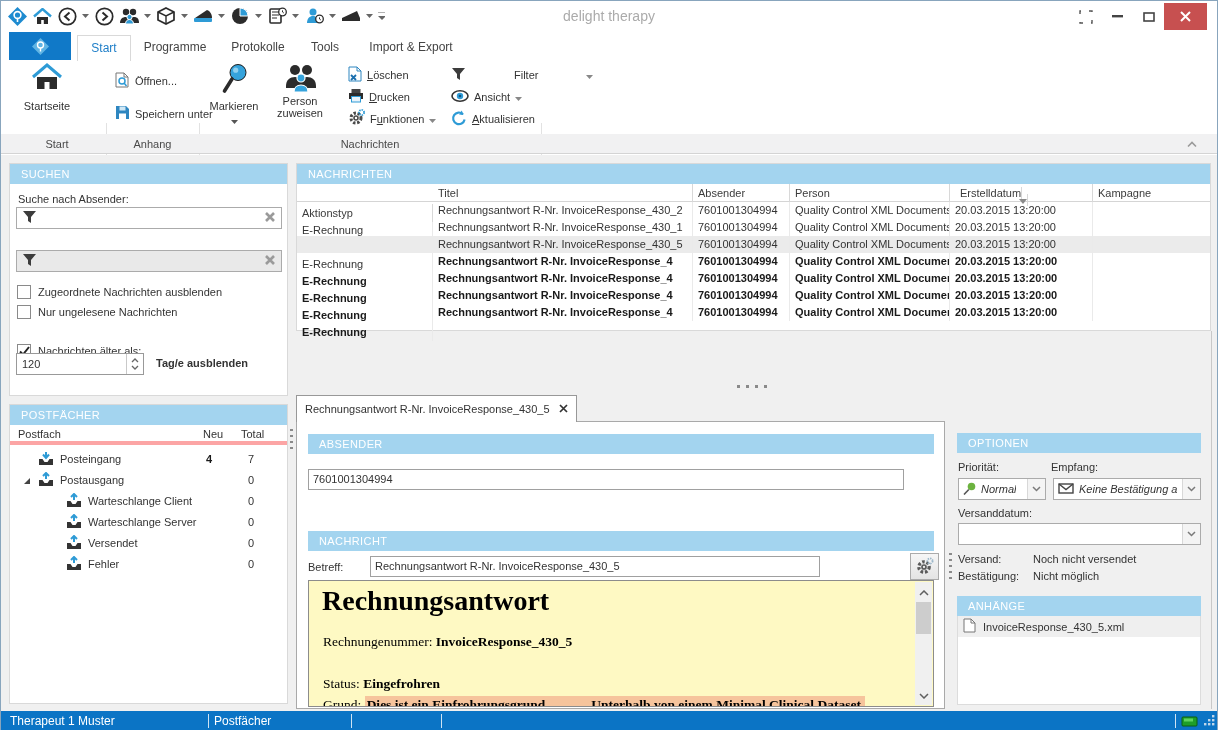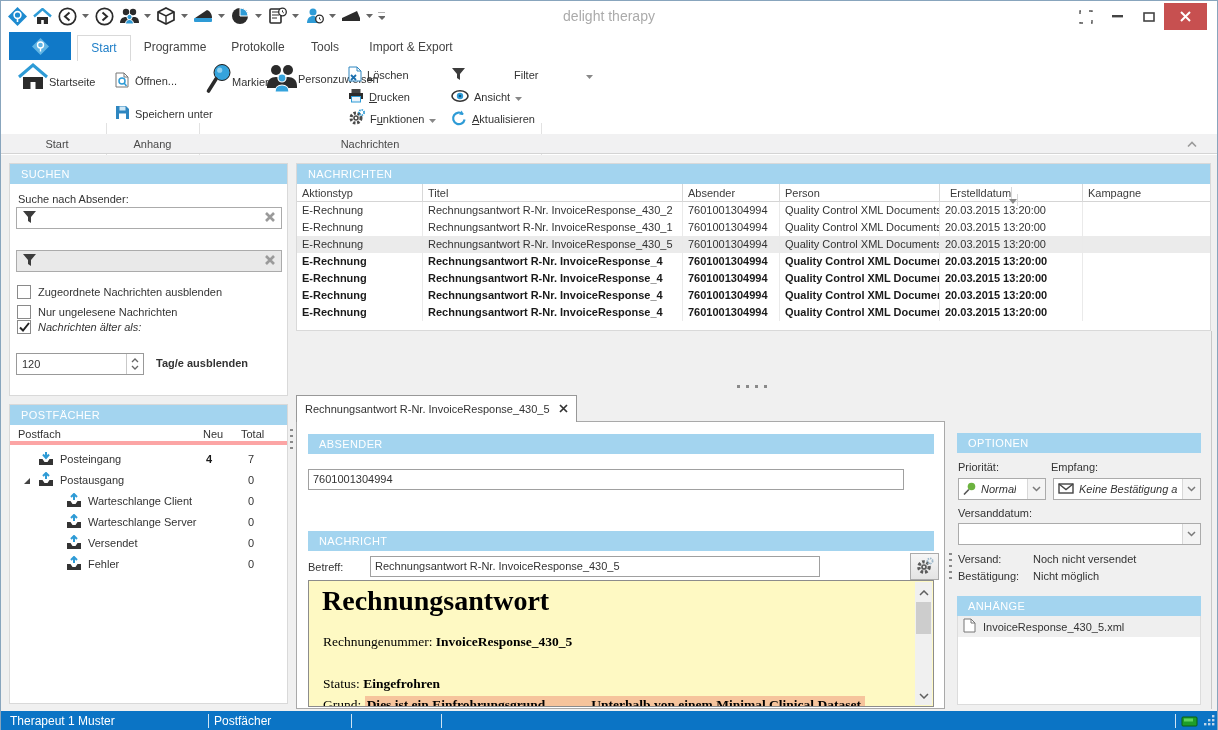--- a/index.html
+++ b/index.html
@@ -16,35 +16,35 @@
   .winbtn{position:absolute;top:2px;height:27px;display:flex;align-items:center;justify-content:center;}
   .closebtn{background:#C75050;}
   
   .tabrow{position:absolute;left:0;top:31px;width:100%;height:29px;background:#fff;}
   .appbtn{position:absolute;left:8px;top:0;width:62px;height:28px;background:#1079C8;display:flex;align-items:center;justify-content:center;}
   .rtab{position:absolute;top:3px;height:26px;line-height:24px;text-align:center;font-size:12px;color:#444;}
   .rtab.active{background:#fff;border:1px solid #D9D9D9;border-bottom:none;color:#1E7EC8;}
   
   .ribbon{position:absolute;left:0;top:60px;width:100%;height:73px;background:#fff;}
   .rsep{position:absolute;top:62px;height:90px;width:1px;background:#E2E2E2;}
-  .bigbtn{position:absolute;display:flex;flex-direction:row;align-items:center;color:#333;}
+  .bigbtn{position:absolute;display:flex;flex-direction:column;align-items:center;color:#333;}
   .smallbtn{position:absolute;display:flex;align-items:center;gap:5px;color:#333;height:19px;}
   .rfooter{position:absolute;left:0;top:133px;width:100%;height:20px;background:#F1F1F2;border-bottom:1px solid #D4D4D4;color:#4a4a4a;}
   .rflabel{position:absolute;top:0;height:20px;line-height:20px;text-align:center;}
   
   .content{position:absolute;left:0;top:154px;width:100%;height:556px;background:#F0F0F0;}
   .hdr{background:#A3D4EF;color:#fff;font-size:11px;line-height:20px;height:20px;padding-left:11px;letter-spacing:.4px;}
   .panel{position:absolute;background:#fff;border:1px solid #D9D9D9;}
   .filterbox{position:absolute;height:22px;border:1px solid #ABABAB;background:#fff;display:flex;align-items:center;padding:0 5px;gap:5px;}
   .cbrow{position:absolute;display:flex;align-items:center;gap:7px;}
   .cb{width:14px;height:14px;border:1px solid #8A8A8A;background:#fff;display:flex;align-items:center;justify-content:center;}
   
   .trow{position:absolute;left:0;width:913px;height:17px;display:flex;line-height:17px;}
   .trow span{overflow:hidden;white-space:nowrap;padding-left:5px;border-right:1px solid #EAEAEA;height:17px;}
-  .c1{width:126px;}.c2{width:260px;}.c3{width:97px;}.c4{width:160px;}.c5{width:143px;}.c6{width:102px;border-right:none!important;}
+  .c1{width:136px;margin-top:20px;}.c2{width:260px;}.c3{width:97px;}.c4{width:160px;}.c5{width:143px;}.c6{width:102px;border-right:none!important;}
   .thead{position:absolute;left:0;top:20px;width:913px;height:18px;display:flex;line-height:18px;border-bottom:1px solid #D5D5D5;color:#3b3b3b;}
   .thead span{padding-left:5px;border-right:1px solid #D8D8D8;height:18px;position:relative;}
   .bold{font-weight:bold;color:#1a1a1a;}
   .sel{background:#EBEBEB;}
   
   .dtab{position:absolute;left:295px;top:394px;width:281px;height:27px;background:#fff;border:1px solid #989898;border-bottom:none;z-index:3;display:flex;align-items:center;padding:0 8px;gap:8px;}
   .detailbox{position:absolute;left:295px;top:420px;width:649px;height:288px;background:#fff;border:1px solid #A9A9A9;z-index:2;}
   .input{border:1px solid #A0A0A0;background:#fff;line-height:19px;padding:0 4px;white-space:nowrap;overflow:hidden;}
   .combo{position:absolute;height:22px;border:1px solid #ABABAB;background:#fff;display:flex;align-items:center;padding-left:4px;gap:5px;font-style:italic;}
   .combo .dd{margin-left:auto;width:18px;height:100%;border-left:1px solid #D8D8D8;background:#F4F4F4;display:flex;align-items:center;justify-content:center;}
@@ -379,21 +379,21 @@
             </svg></span>
       </div>
       <div class="cbrow" style="left:7px;top:121px;">
         <span class="cb"></span>
         <span>Zugeordnete Nachrichten ausblenden</span>
       </div>
       <div class="cbrow" style="left:7px;top:141px;">
         <span class="cb"></span>
         <span>Nur ungelesene Nachrichten</span>
       </div>
-      <div class="cbrow" style="left:7px;top:156px;font-style:italic;">
+      <div class="cbrow" style="left:7px;top:180px;">
         <span class="cb">
             <svg width="11" height="10">
               <path d="M1 5.5l3 3L10 1" stroke="#222" stroke-width="2" fill="none"></path>
             </svg>
           </span>
         <span>Nachrichten älter als:</span>
       </div>
       <div class="abs" style="left:6px;top:189px;width:128px;height:22px;border:1px solid #999;background:#fff;display:flex;align-items:center;">
         <span style="padding-left:5px;flex:1;">120</span>
         <span style="width:17px;height:100%;border-left:1px solid #C9C9C9;display:flex;flex-direction:column;align-items:center;justify-content:center;gap:2px;">

